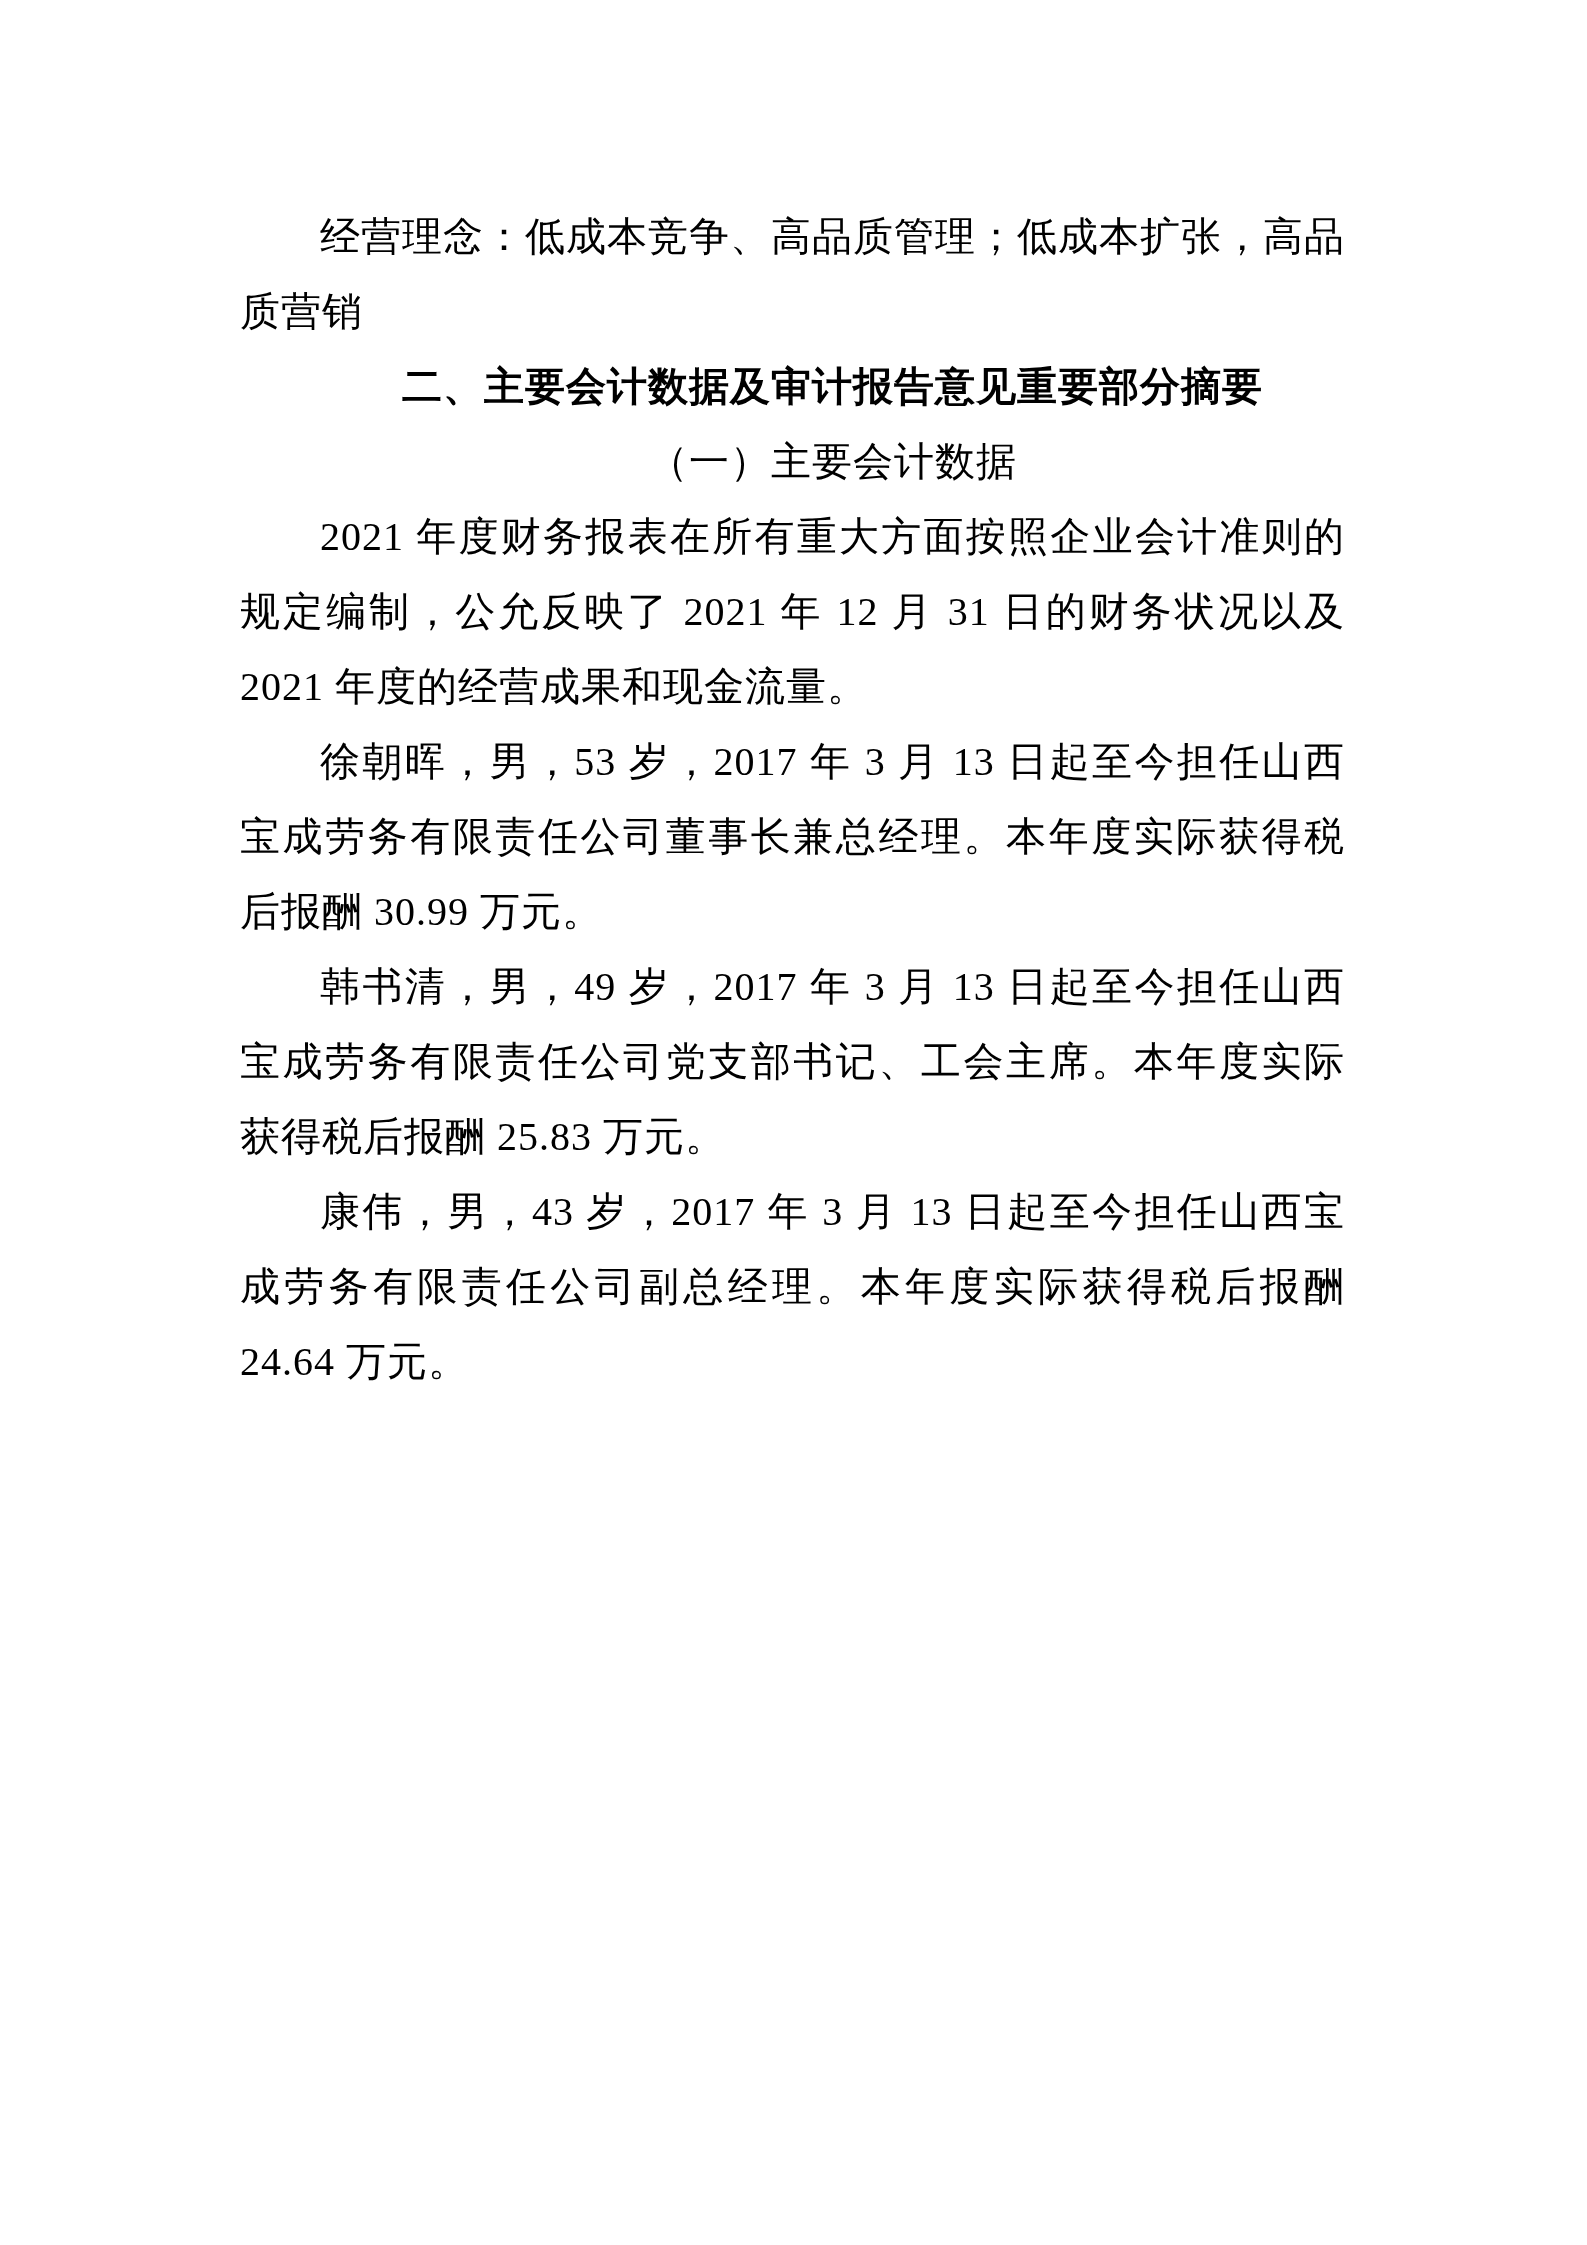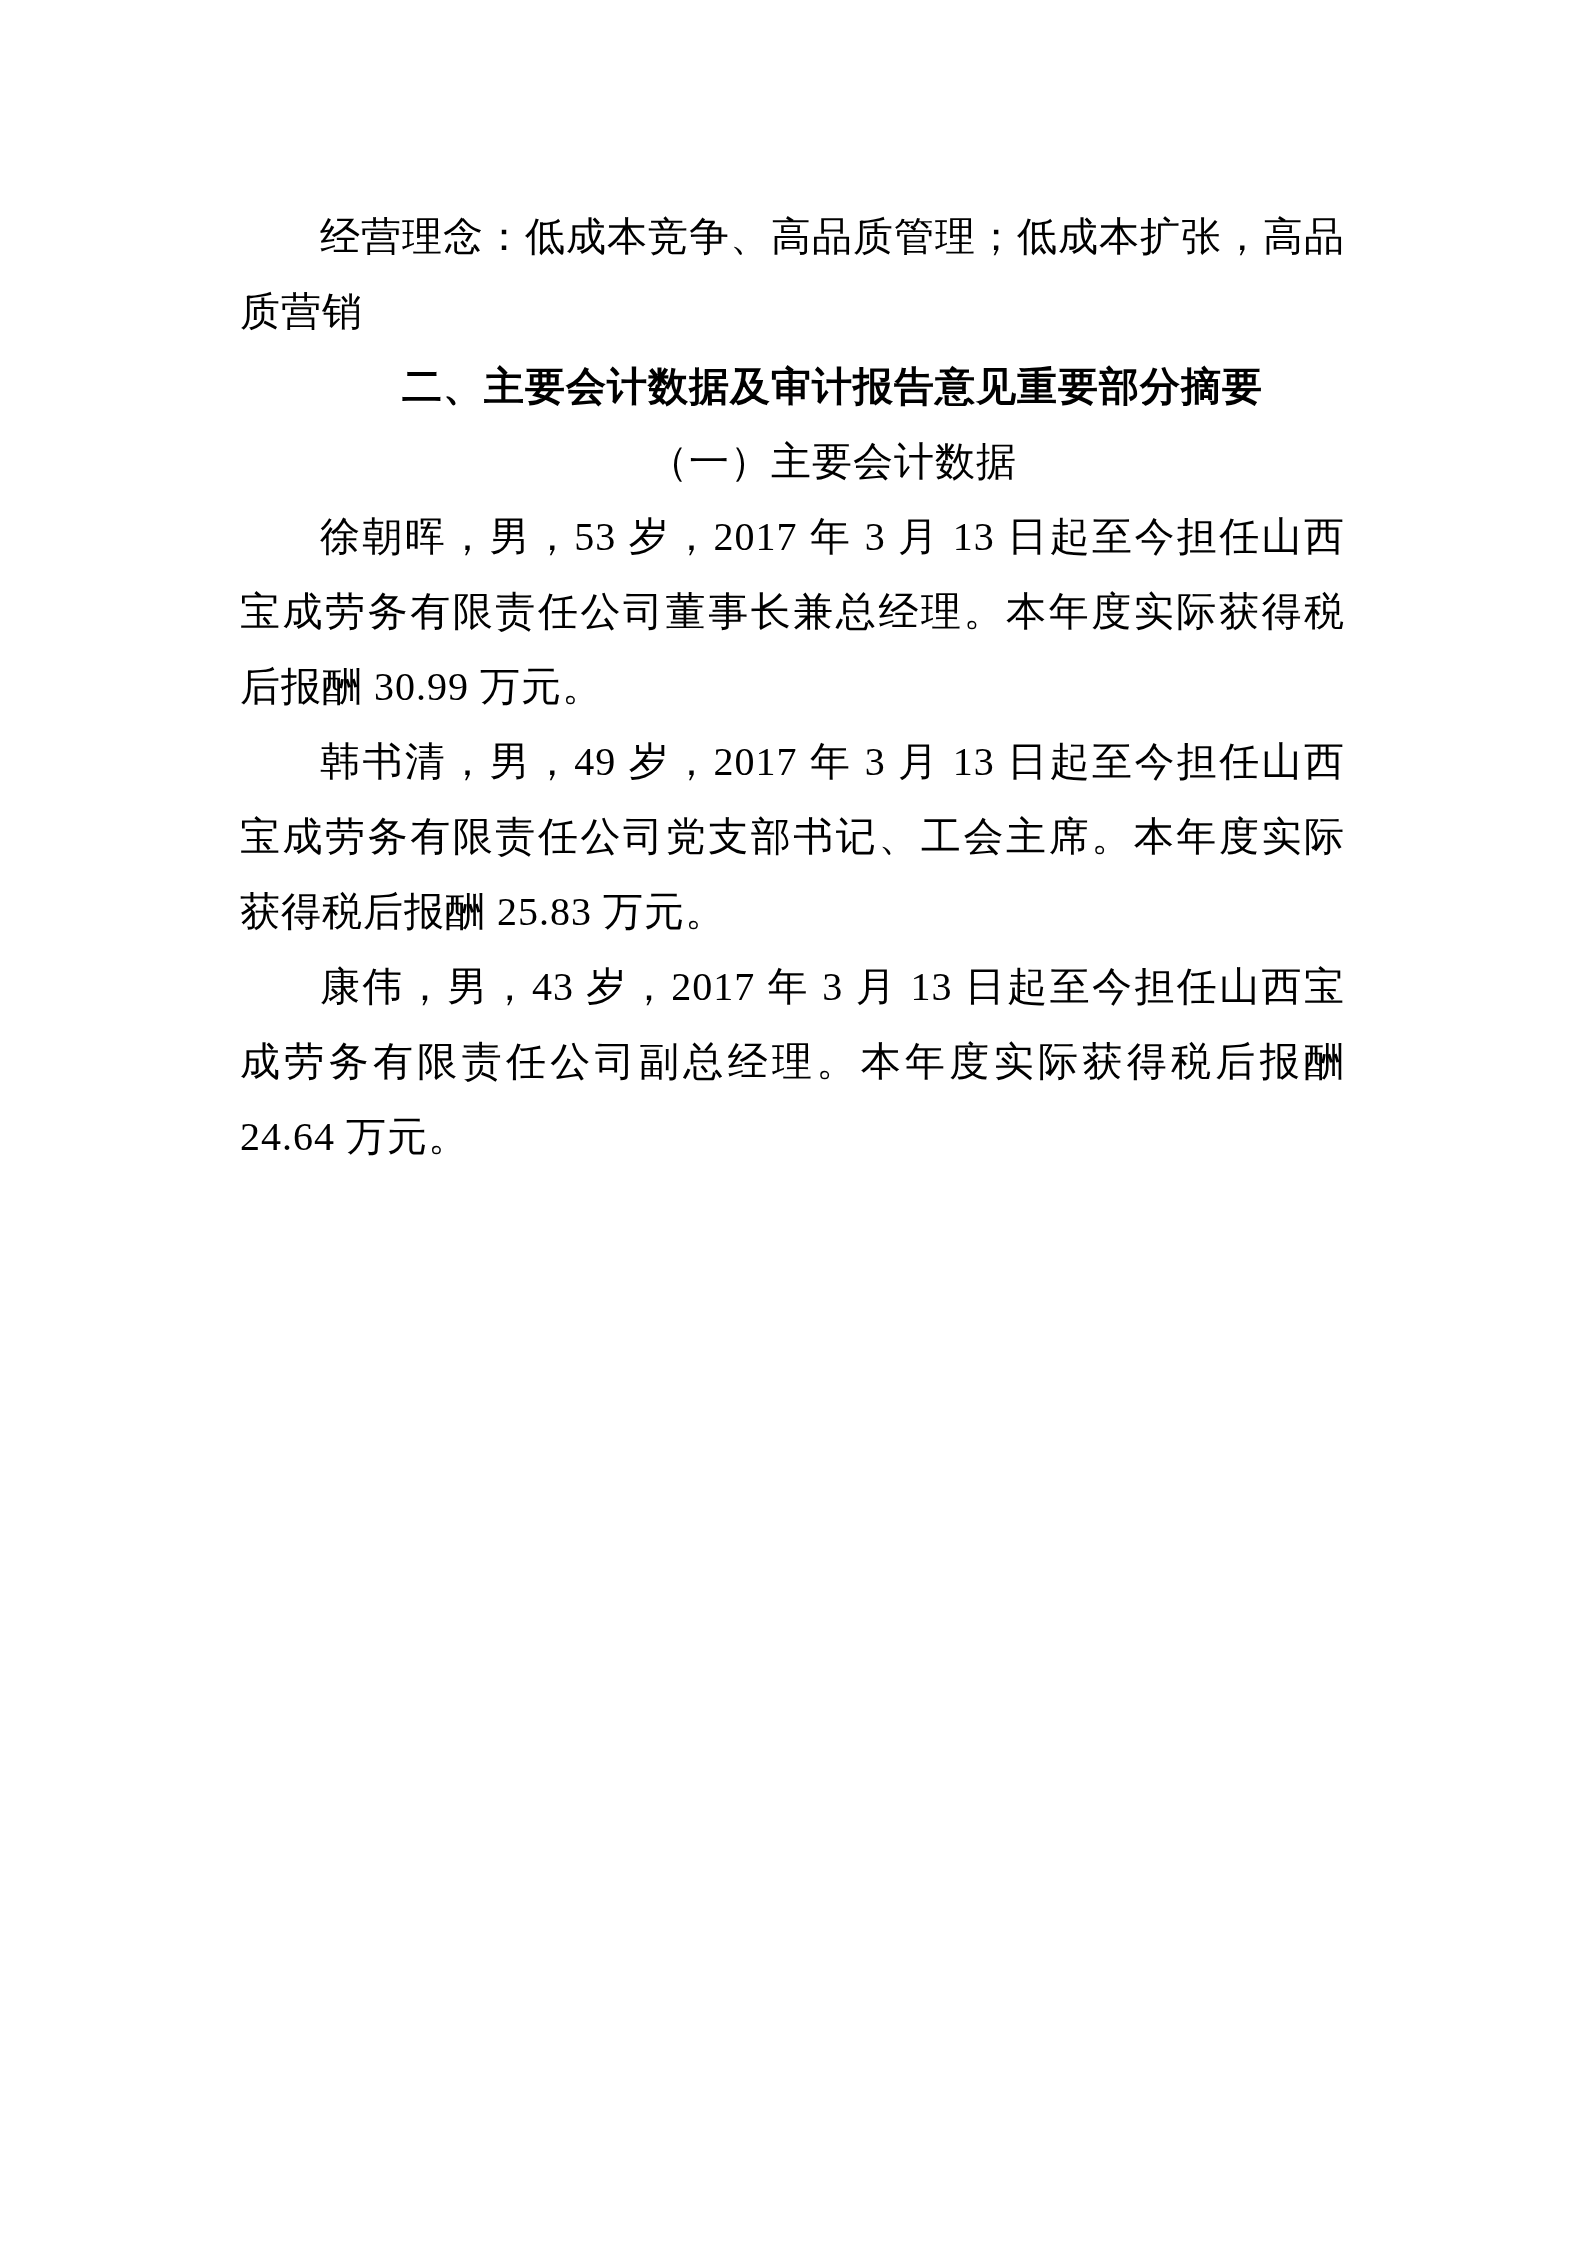--- a/index.html
+++ b/index.html
@@ -47,17 +47,18 @@
   }
 </style>
 </head>
 <body>
 
 <div class="page">
   <div class="doc-body">
     <p class="p-body">经营理念：低成本竞争、高品质管理；低成本扩张，高品质营销</p>
     <p class="p-heading">二、主要会计数据及审计报告意见重要部分摘要</p>
     <p class="p-sub">（一）主要会计数据</p>
+    <p class="p-body">2021 年度财务报表在所有重大方面按照企业会计准则的规定编制，公允反映了 2021 年 12 月 31 日的财务状况以及 2021 年度的经营成果和现金流量。</p>
     <p class="p-body">徐朝晖，男，53 岁，2017 年 3 月 13 日起至今担任山西宝成劳务有限责任公司董事长兼总经理。本年度实际获得税后报酬 30.99 万元。</p>
     <p class="p-body">韩书清，男，49 岁，2017 年 3 月 13 日起至今担任山西宝成劳务有限责任公司党支部书记、工会主席。本年度实际获得税后报酬 25.83 万元。</p>
     <p class="p-body">康伟，男，43 岁，2017 年 3 月 13 日起至今担任山西宝成劳务有限责任公司副总经理。本年度实际获得税后报酬 24.64 万元。</p>
   </div>
 </div>
 
 </body></html>

